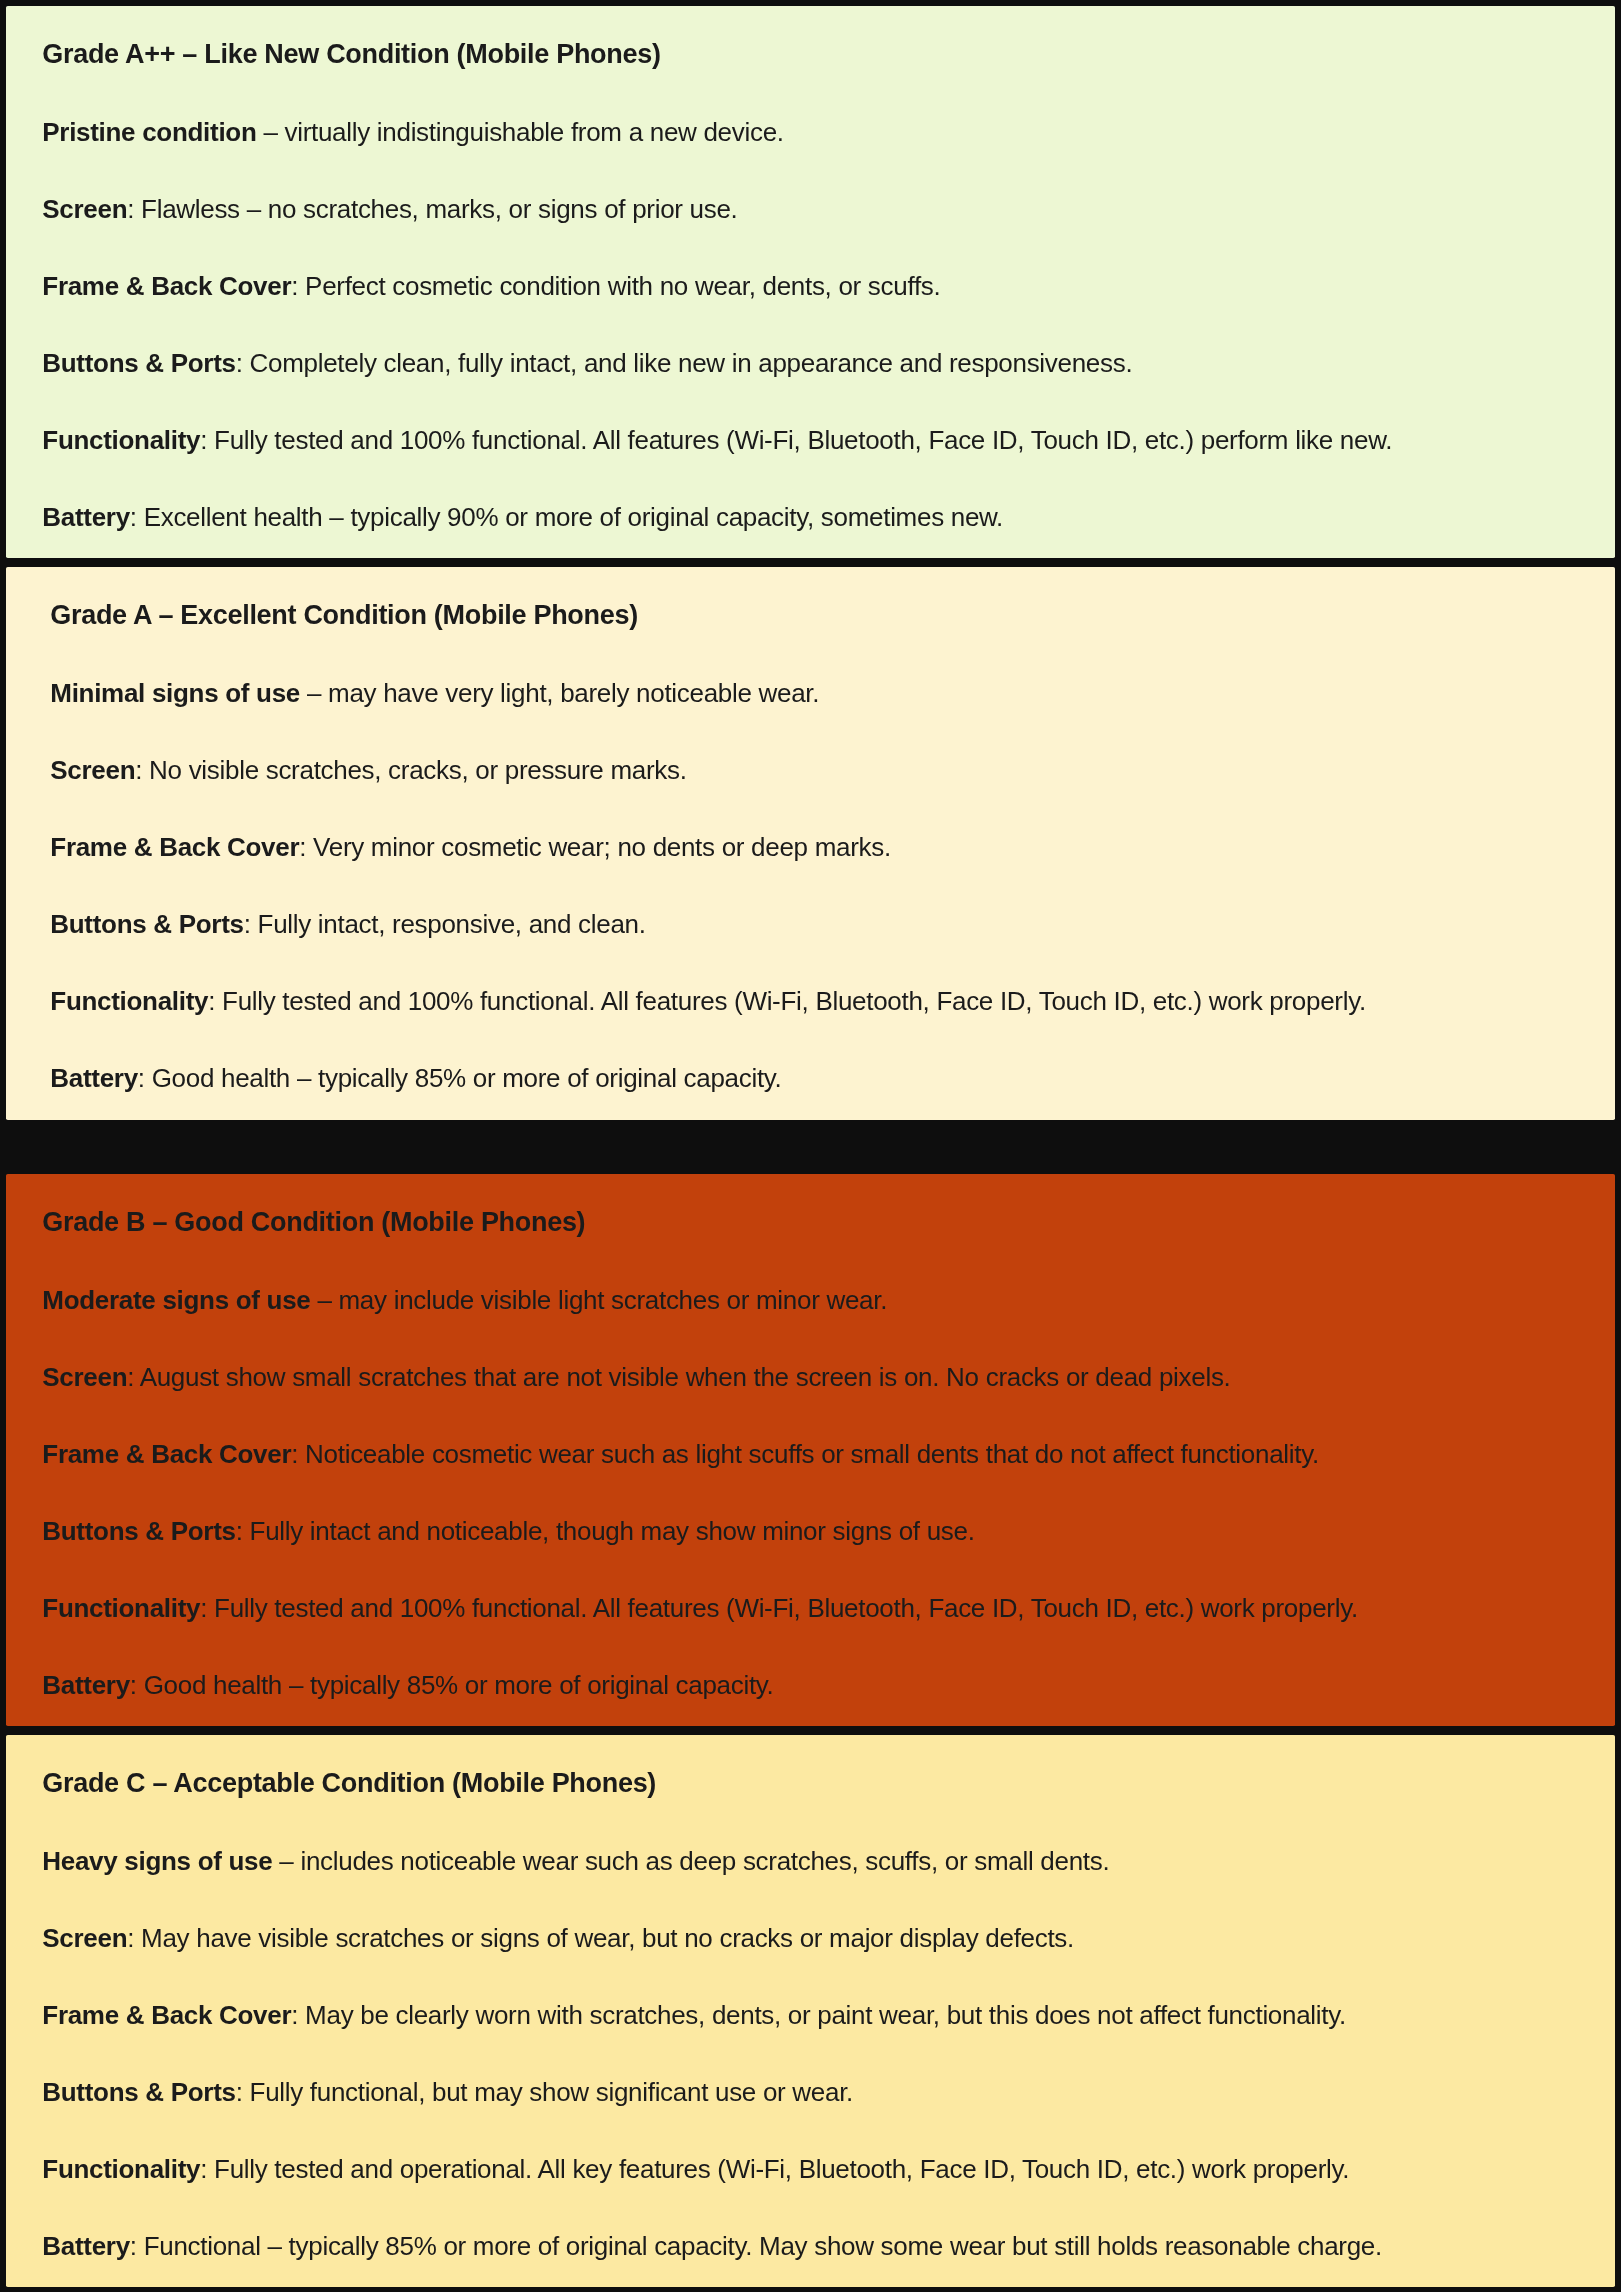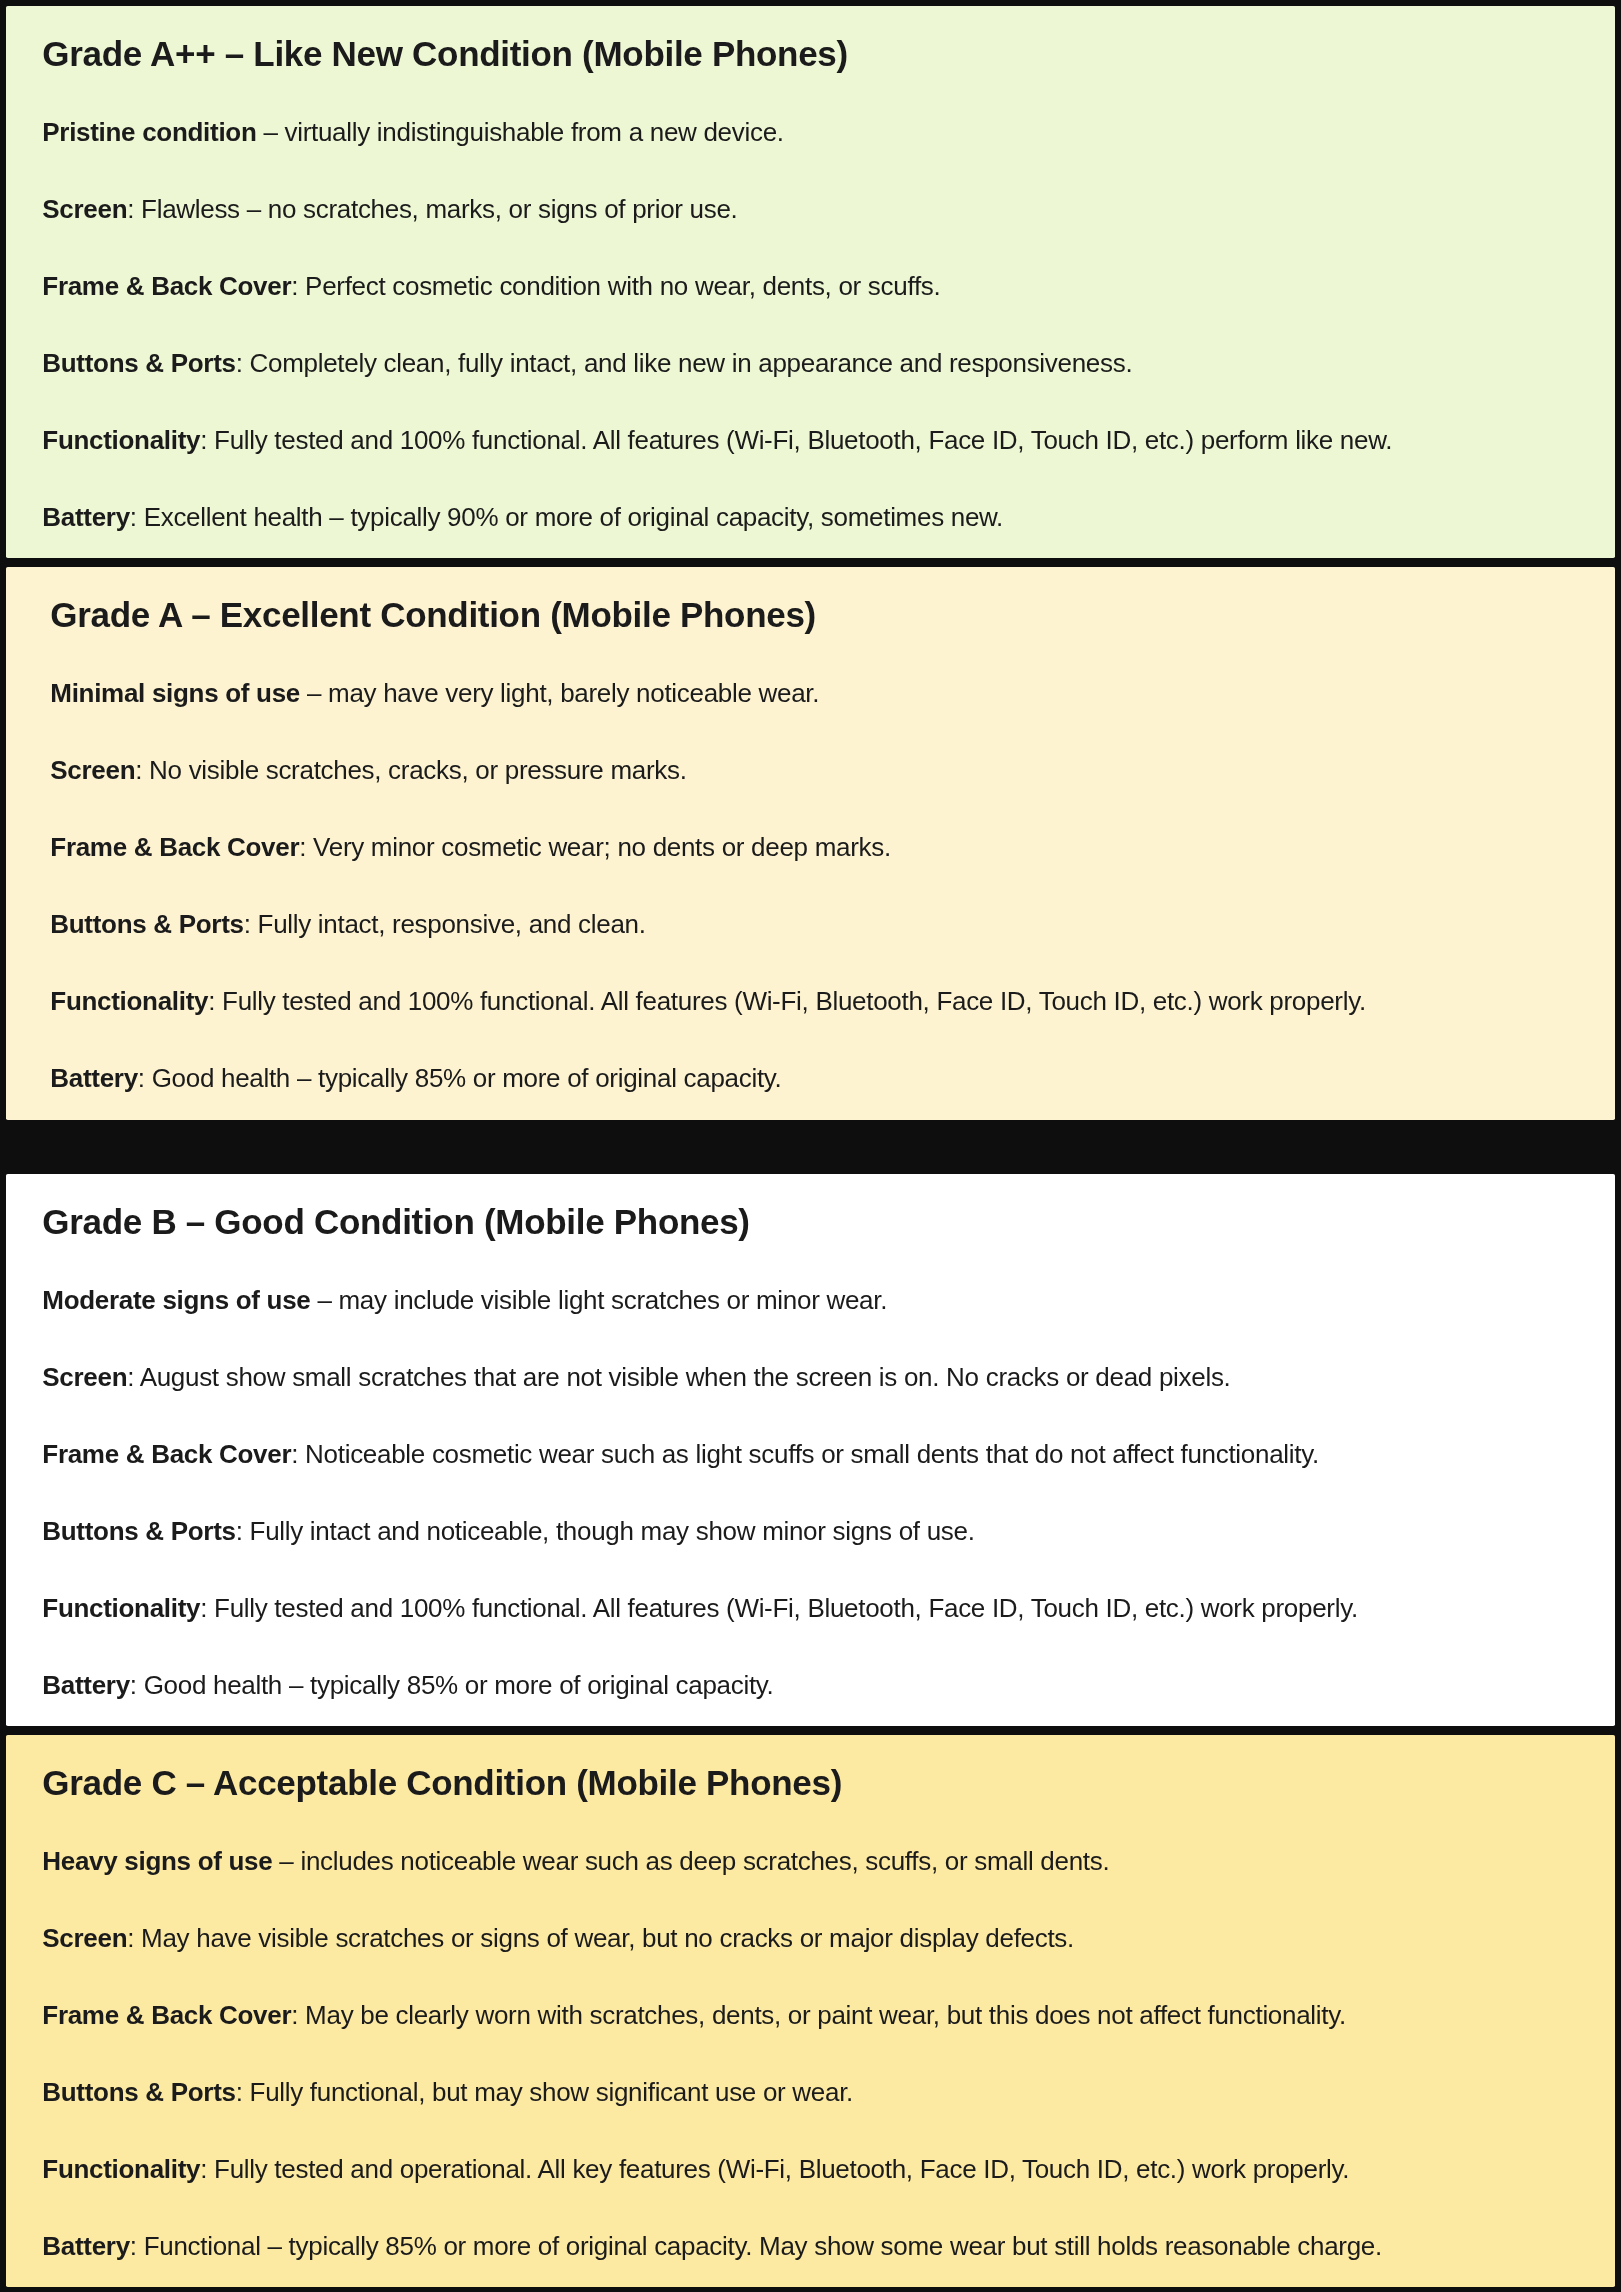--- a/index.html
+++ b/index.html
@@ -20,21 +20,21 @@
   }
   .section {
     flex: 1 1 0;
     box-sizing: border-box;
     padding: 30px 36px 36px 36px;
     border-radius: 1.8px;
     overflow: hidden;
   }
   .title {
     margin: 0;
-    font-size: 35px;
+    font-size: 27px;
     line-height: 36px;
     font-weight: bold;
     letter-spacing: -0.3px;
   }
   .line {
     margin: 43px 0 0 0;
     font-size: 26px;
     line-height: 34px;
     letter-spacing: -0.3px;
     white-space: nowrap;
@@ -62,21 +62,21 @@
 <section class="section" style="background-color: rgb(253, 243, 208); padding-left: 44px;">
   <h2 class="title">Grade A – Excellent Condition (Mobile Phones)</h2>
   <p class="line"><strong>Minimal signs of use</strong><span class="sep"> – </span><span>may have very light, barely noticeable wear.</span></p>
   <p class="line"><strong>Screen</strong><span class="sep">: </span><span>No visible scratches, cracks, or pressure marks.</span></p>
   <p class="line"><strong>Frame &amp; Back Cover</strong><span class="sep">: </span><span>Very minor cosmetic wear; no dents or deep marks.</span></p>
   <p class="line"><strong>Buttons &amp; Ports</strong><span class="sep">: </span><span>Fully intact, responsive, and clean.</span></p>
   <p class="line"><strong>Functionality</strong><span class="sep">: </span><span>Fully tested and 100% functional. All features (Wi-Fi, Bluetooth, Face ID, Touch ID, etc.) work properly.</span></p>
   <p class="line"><strong>Battery</strong><span class="sep">: </span><span>Good health – typically 85% or more of original capacity.</span></p>
 </section>
 
-<section class="section" style="background-color: #ffffff; margin-top: 45px;">
+<section class="section" style="background-color: #c2410c; margin-top: 45px;">
   <h2 class="title">Grade B – Good Condition (Mobile Phones)</h2>
   <p class="line"><strong>Moderate signs of use</strong><span class="sep"> – </span><span>may include visible light scratches or minor wear.</span></p>
   <p class="line"><strong>Screen</strong><span class="sep">: </span><span>August show small scratches that are not visible when the screen is on. No cracks or dead pixels.</span></p>
   <p class="line"><strong>Frame &amp; Back Cover</strong><span class="sep">: </span><span>Noticeable cosmetic wear such as light scuffs or small dents that do not affect functionality.</span></p>
   <p class="line"><strong>Buttons &amp; Ports</strong><span class="sep">: </span><span>Fully intact and noticeable, though may show minor signs of use.</span></p>
   <p class="line"><strong>Functionality</strong><span class="sep">: </span><span>Fully tested and 100% functional. All features (Wi-Fi, Bluetooth, Face ID, Touch ID, etc.) work properly.</span></p>
   <p class="line"><strong>Battery</strong><span class="sep">: </span><span>Good health – typically 85% or more of original capacity.</span></p>
 </section>
 
 <section class="section" style="background-color: rgb(252, 233, 162);">

